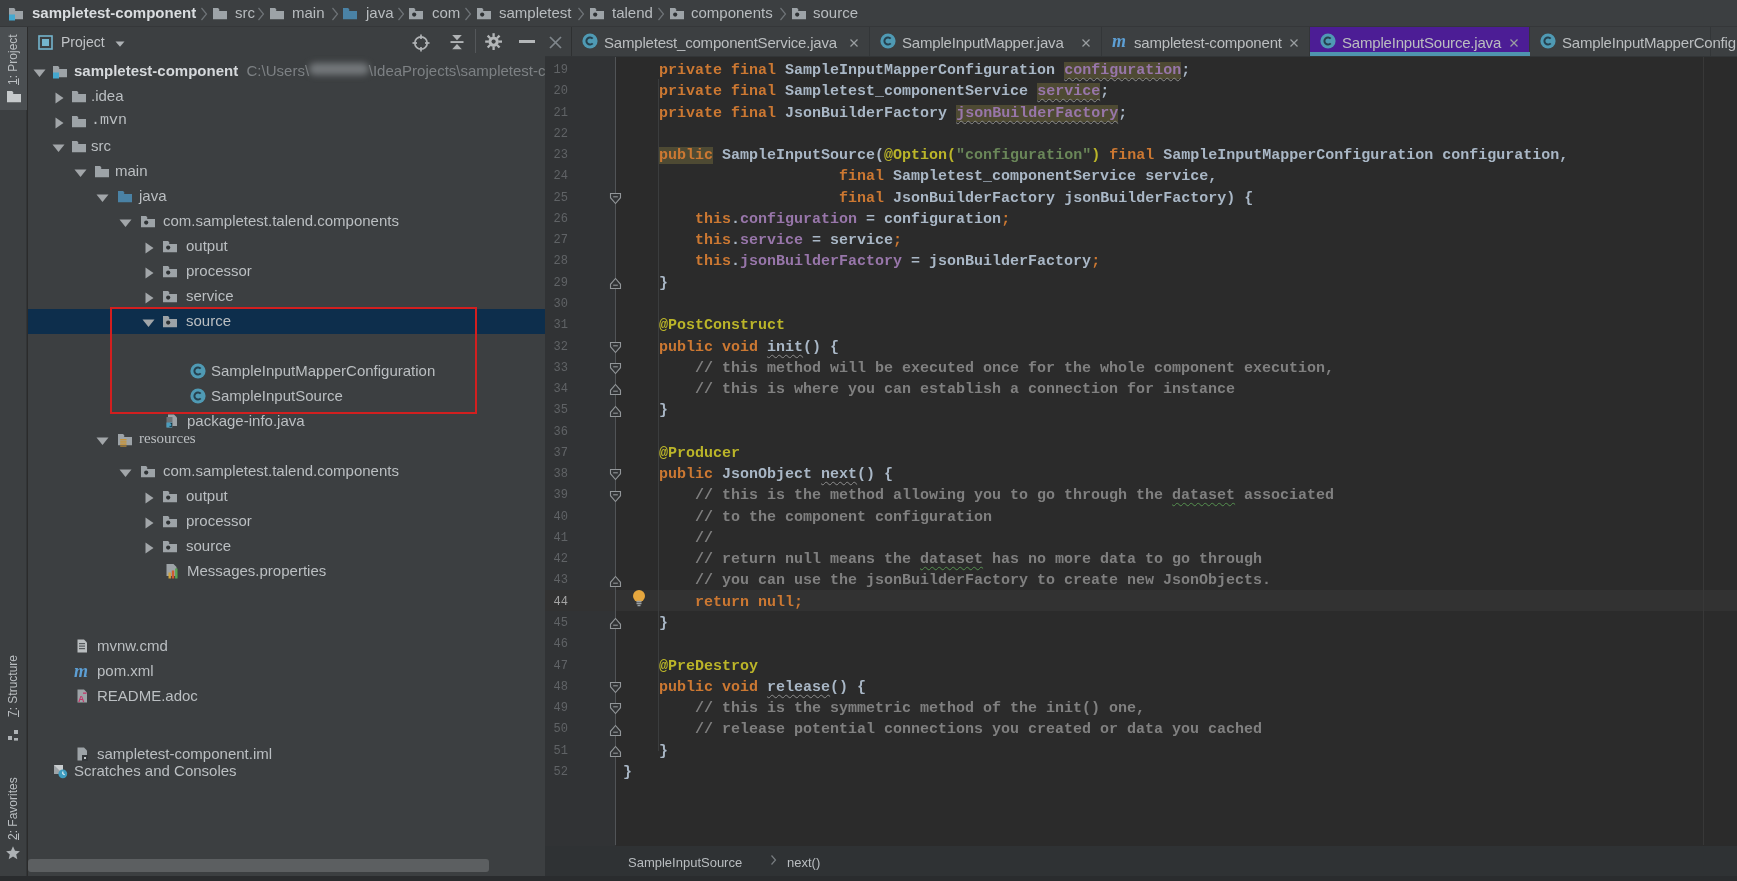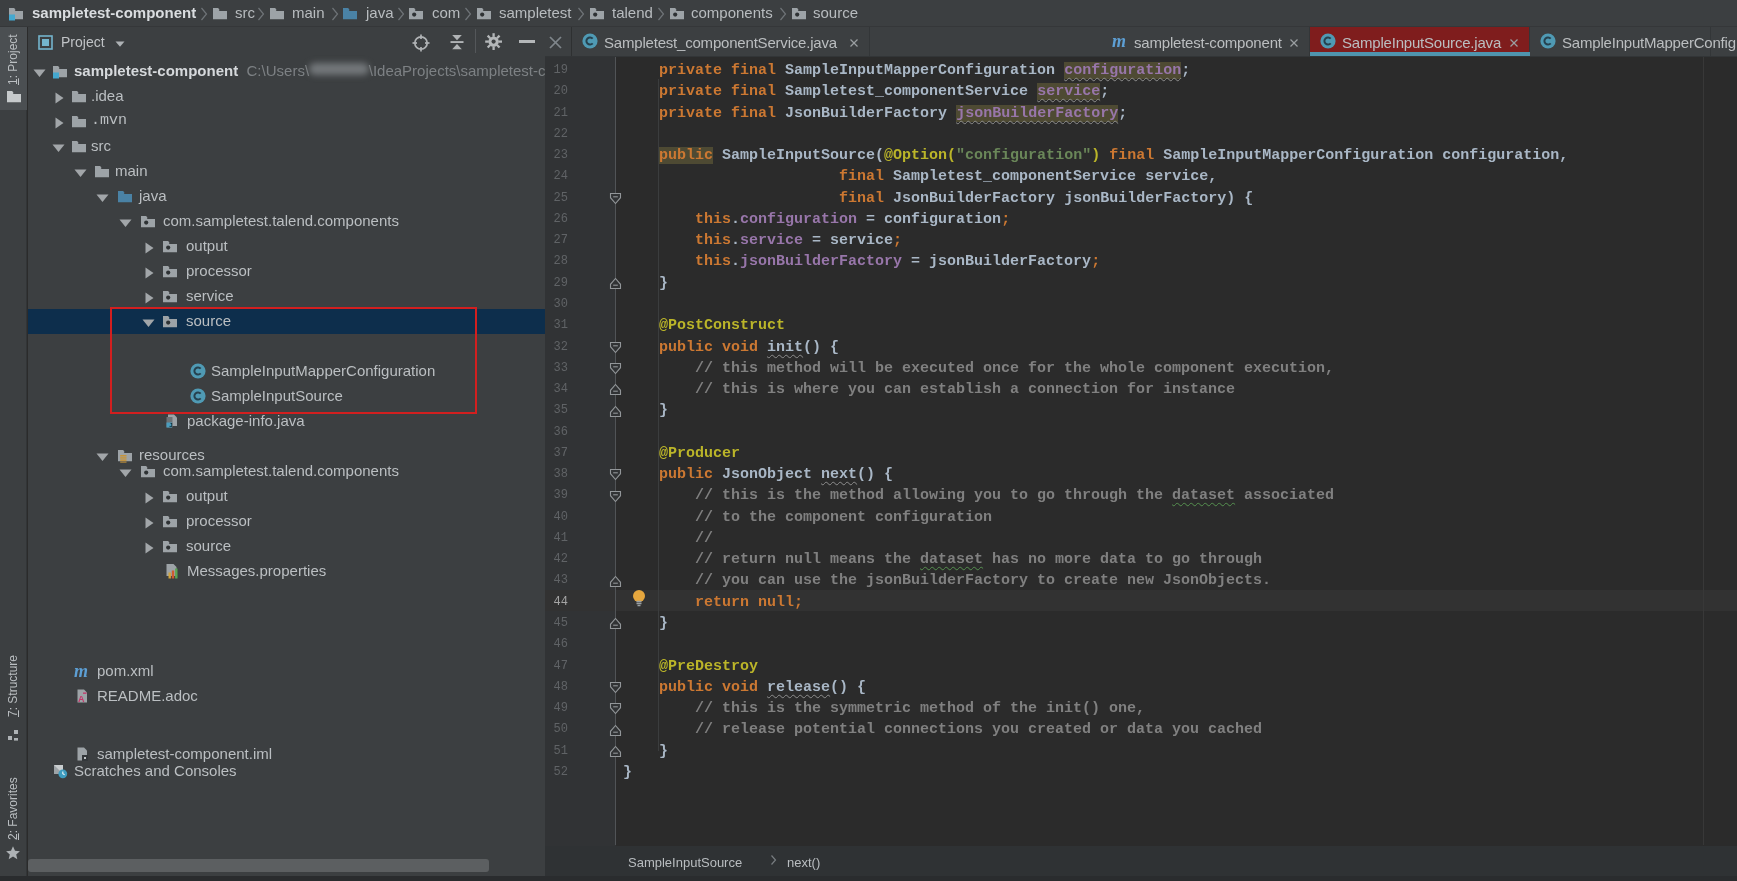--- a/index.html
+++ b/index.html
@@ -408,21 +408,21 @@
       <div style="position:absolute;left:136px;top:4px;">
         <svg width="16" height="16" viewBox="0 0 16 16" style="">
           <path d="M4 1.5 h6 l3 3 V13 H4 Z" fill="#9da3a7"></path>
           <path d="M2.5 4 h6 l0 0 V14.5 H2.5 Z" fill="#6d7376"></path>
           <rect x="2.5" y="9.5" width="5.5" height="5" fill="#4a9dbe"></rect>
           <text x="5.2" y="14" font-family="Liberation Sans" font-size="6" font-weight="bold" fill="#0e2b36">J</text>
         </svg>
       </div>
       <div class="ttxt" style="left:159px;">package-info.java</div>
     </div>
-    <div class="trow" style="top:416px;">
+    <div class="trow" style="top:400px;font-family:Liberation Serif, serif;">
       <div style="position:absolute;left:68px;top:7px;">
         <svg width="13" height="13" viewBox="0 0 13 13" style="">
           <path d="M0.5 3.5 h12 L6.5 11 Z" fill="#a2a6a9"></path>
         </svg>
       </div>
       <div style="position:absolute;left:89px;top:4px;">
         <svg width="16" height="16" viewBox="0 0 16 16" style="">
           <path d="M1 4.2 h5.2 l1.4 1.9 H15 v8.2 H1 Z" fill="#9da3a7"></path>
           <path d="M1 3 h5.2 l1.4 1.9 H1 Z" fill="#9da3a7"></path>
           <g fill="#c89438">
@@ -498,20 +498,33 @@
     <div class="trow" style="top:532px;">
       <div style="position:absolute;left:136px;top:4px;">
         <svg width="16" height="16" viewBox="0 0 16 16" style="">
           <path d="M2.5 1 h7 l3 3 V13 H2.5 Z" fill="#9da3a7"></path>
           <rect x="4.5" y="9.5" width="2.4" height="6" fill="#d2a53c"></rect>
           <rect x="7.8" y="7.5" width="2.4" height="8" fill="#cf5b2f"></rect>
           <rect x="11.1" y="5.5" width="2.4" height="10" fill="#5aa552"></rect>
         </svg>
       </div>
       <div class="ttxt" style="left:159px;">Messages.properties</div>
+    </div>
+    <div class="trow" style="top:607px;">
+      <div style="position:absolute;left:46px;top:4px;">
+        <svg width="16" height="16" viewBox="0 0 16 16" style="">
+          <path d="M3.5 1.5 h6.5 l3 3 V14.5 H3.5 Z" fill="#b9bdbf"></path>
+          <g fill="#55595c">
+            <rect x="5" y="5" width="6" height="1.2"></rect>
+            <rect x="5" y="7.5" width="6" height="1.2"></rect>
+            <rect x="5" y="10" width="6" height="1.2"></rect>
+          </g>
+        </svg>
+      </div>
+      <div class="ttxt" style="left:69px;">mvnw.cmd</div>
     </div>
     <div class="trow" style="top:632px;">
       <div style="position:absolute;left:46px;top:4px;">
         <svg width="22" height="18" viewBox="0 0 22 18" style="">
           <text x="0" y="14" font-family="Liberation Serif" font-style="italic" font-weight="bold" font-size="18" fill="#5d9fd4">m</text>
         </svg>
       </div>
       <div class="ttxt" style="left:69px;">pom.xml</div>
     </div>
     <div class="trow" style="top:657px;">
@@ -568,37 +581,54 @@
       <div style="position:absolute;left:32px;top:7px;font-size:15px;color:#bbbec0;letter-spacing:-0.2px;white-space:nowrap;">Sampletest_componentService.java</div>
       <div style="position:absolute;right:10px;top:11px;">
         <svg width="10" height="10" viewBox="0 0 10 10" style="">
           <g stroke="#9a9ea1" stroke-width="1.3">
             <line x1="1.5" y1="1.5" x2="8.5" y2="8.5"></line>
             <line x1="8.5" y1="1.5" x2="1.5" y2="8.5"></line>
           </g>
         </svg>
       </div>
     </div>
+    <div style="position:absolute;left:325px;top:0;width:232px;height:29px;background:transparent;border-right:1px solid #333638;">
+      <div style="position:absolute;left:10px;top:6px;">
+        <svg width="16" height="16" viewBox="0 0 16 16" style="">
+          <circle cx="8" cy="8" r="7.6" fill="#4f9ab4"></circle>
+          <path d="M10.7 5.6 A3.6 3.6 0 1 0 10.7 10.4" fill="none" stroke="#26414e" stroke-width="2"></path>
+        </svg>
+      </div>
+      <div style="position:absolute;left:32px;top:7px;font-size:15px;color:#bbbec0;letter-spacing:-0.2px;white-space:nowrap;">SampleInputMapper.java</div>
+      <div style="position:absolute;right:10px;top:11px;">
+        <svg width="10" height="10" viewBox="0 0 10 10" style="">
+          <g stroke="#9a9ea1" stroke-width="1.3">
+            <line x1="1.5" y1="1.5" x2="8.5" y2="8.5"></line>
+            <line x1="8.5" y1="1.5" x2="1.5" y2="8.5"></line>
+          </g>
+        </svg>
+      </div>
+    </div>
     <div style="position:absolute;left:557px;top:0;width:208px;height:29px;background:transparent;border-right:1px solid #333638;">
       <div style="position:absolute;left:10px;top:6px;">
         <svg width="22" height="18" viewBox="0 0 22 18" style="">
           <text x="0" y="14" font-family="Liberation Serif" font-style="italic" font-weight="bold" font-size="18" fill="#5d9fd4">m</text>
         </svg>
       </div>
       <div style="position:absolute;left:32px;top:7px;font-size:15px;color:#bbbec0;letter-spacing:-0.2px;white-space:nowrap;">sampletest-component</div>
       <div style="position:absolute;right:10px;top:11px;">
         <svg width="10" height="10" viewBox="0 0 10 10" style="">
           <g stroke="#9a9ea1" stroke-width="1.3">
             <line x1="1.5" y1="1.5" x2="8.5" y2="8.5"></line>
             <line x1="8.5" y1="1.5" x2="1.5" y2="8.5"></line>
           </g>
         </svg>
       </div>
     </div>
-    <div style="position:absolute;left:765px;top:0;width:220px;height:29px;background:#7f1d1d;border-right:1px solid #333638;">
+    <div style="position:absolute;left:765px;top:0;width:220px;height:29px;background:#4c1d95;border-right:1px solid #333638;">
       <div style="position:absolute;left:10px;top:6px;">
         <svg width="16" height="16" viewBox="0 0 16 16" style="">
           <circle cx="8" cy="8" r="7.6" fill="#4f9ab4"></circle>
           <path d="M10.7 5.6 A3.6 3.6 0 1 0 10.7 10.4" fill="none" stroke="#26414e" stroke-width="2"></path>
         </svg>
       </div>
       <div style="position:absolute;left:32px;top:7px;font-size:15px;color:#bbbec0;letter-spacing:-0.2px;white-space:nowrap;">SampleInputSource.java</div>
       <div style="position:absolute;right:10px;top:11px;">
         <svg width="10" height="10" viewBox="0 0 10 10" style="">
           <g stroke="#9a9ea1" stroke-width="1.3">

